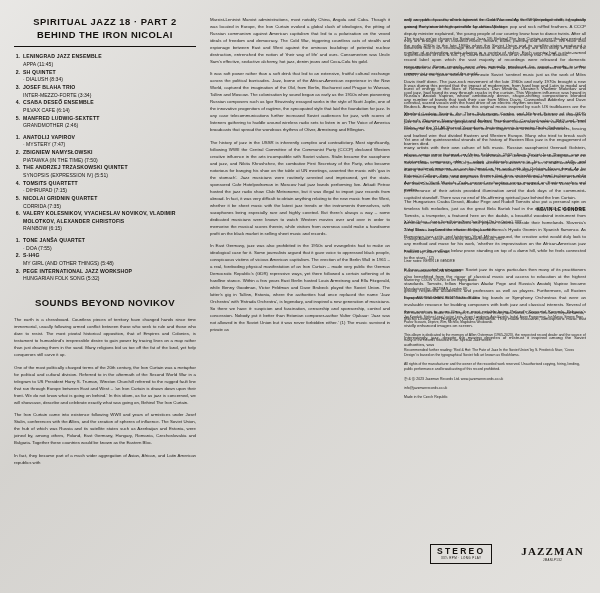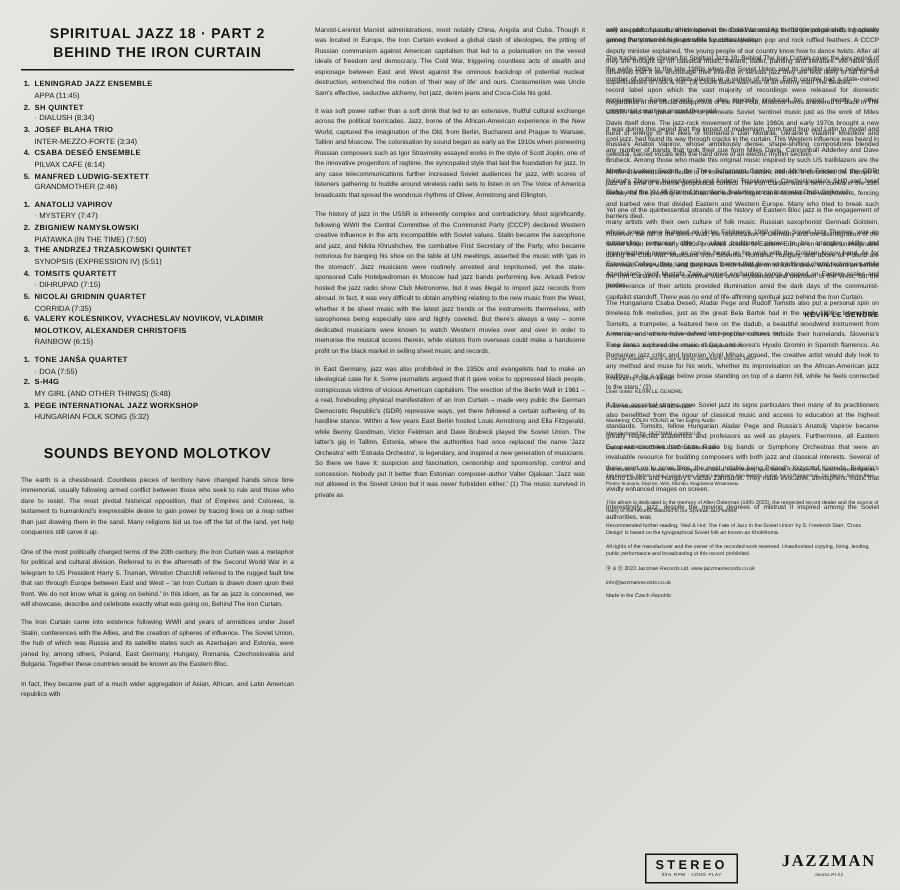--- a/index.html
+++ b/index.html
@@ -106,25 +106,25 @@
   .credits .tiny {
     font-size: 3.1px;
     line-height: 1.45;
   }
   .credits-sep { height: 5px; }
 
   
   .footer {
     position: absolute;
     right: 16px;
-    bottom: 4px;
+    bottom: 29px;
     width: 182px;
     display: flex;
     justify-content: flex-end;
-    align-items: flex-start;
+    align-items: center;
     gap: 8px;
   }
   .stereo-box {
     border: 1px solid #15120f;
     padding: 2px 6px 3px 6px;
     text-align: center;
   }
   .stereo-box .stereo {
     font-size: 8.5px;
     font-weight: bold;
@@ -171,21 +171,21 @@
 </style>
 </head>
 <body>
 
 <div id="sleeve">
   <div class="cols">
 
     <div class="col col-1">
       <div class="alb-title">
         <div>SPIRITUAL JAZZ 18 · PART 2</div>
-        <div class="line2">BEHIND THE IRON CURTAIN</div>
+        <div class="line2">BEHIND THE IRON NICOLAI</div>
       </div>
       <div class="rule"></div>
 
       <div class="tracklist">
         <div class="track">
           <div class="tr-num">1.</div>
           <div class="tr-body"><span class="tr-artist">LENINGRAD JAZZ ENSEMBLE</span><br><span class="tr-sub">APPA (11:45)</span></div>
         </div>
         <div class="track">
           <div class="tr-num">2.</div>
@@ -244,21 +244,21 @@
         <div class="track">
           <div class="tr-num">2.</div>
           <div class="tr-body"><span class="tr-artist">S-H4G</span><br><span class="tr-sub">MY GIRL (AND OTHER THINGS) (5:48)</span></div>
         </div>
         <div class="track">
           <div class="tr-num">3.</div>
           <div class="tr-body"><span class="tr-artist">PEGE INTERNATIONAL JAZZ WORKSHOP</span><br><span class="tr-sub">HUNGARIAN FOLK SONG (5:32)</span></div>
         </div>
       </div>
 
-      <div class="sec-head">SOUNDS BEYOND MOLOTKOV</div>
+      <div class="sec-head">SOUNDS BEYOND NOVIKOV</div>
 
       <div class="body-text">
         <p>The earth is a chessboard. Countless pieces of territory have changed hands since time immemorial, usually following armed conflict between those who seek to rule and those who dare to resist. The most pivotal historical opposition, that of Empires and Colonies, is testament to humankind's irrepressible desire to gain power by tracing lines on a map rather than just drawing them in the sand. Many religions bid us toe off the fat of the land, yet help conquerors still carve it up.</p>
         <p>One of the most politically charged terms of the 20th century, the Iron Curtain was a metaphor for political and cultural division. Referred to in the aftermath of the Second World War in a telegram to US President Harry S. Truman, Winston Churchill referred to the rugged fault line that ran through Europe between East and West – 'an Iron Curtain is drawn down upon their front. We do not know what is going on behind.' In this idiom, as far as jazz is concerned, we will showcase, describe and celebrate exactly what was going on, Behind The Iron Curtain.</p>
         <p>The Iron Curtain came into existence following WWII and years of armistices under Josef Stalin, conferences with the Allies, and the creation of spheres of influence. The Soviet Union, the hub of which was Russia and its satellite states such as Azerbaijan and Estonia, were joined by, among others, Poland, East Germany, Hungary, Romania, Czechoslovakia and Bulgaria. Together these countries would be known as the Eastern Bloc.</p>
         <p>In fact, they became part of a much wider aggregation of Asian, African, and Latin American republics with</p>
       </div>
     </div>
 
     <div class="col col-2">

